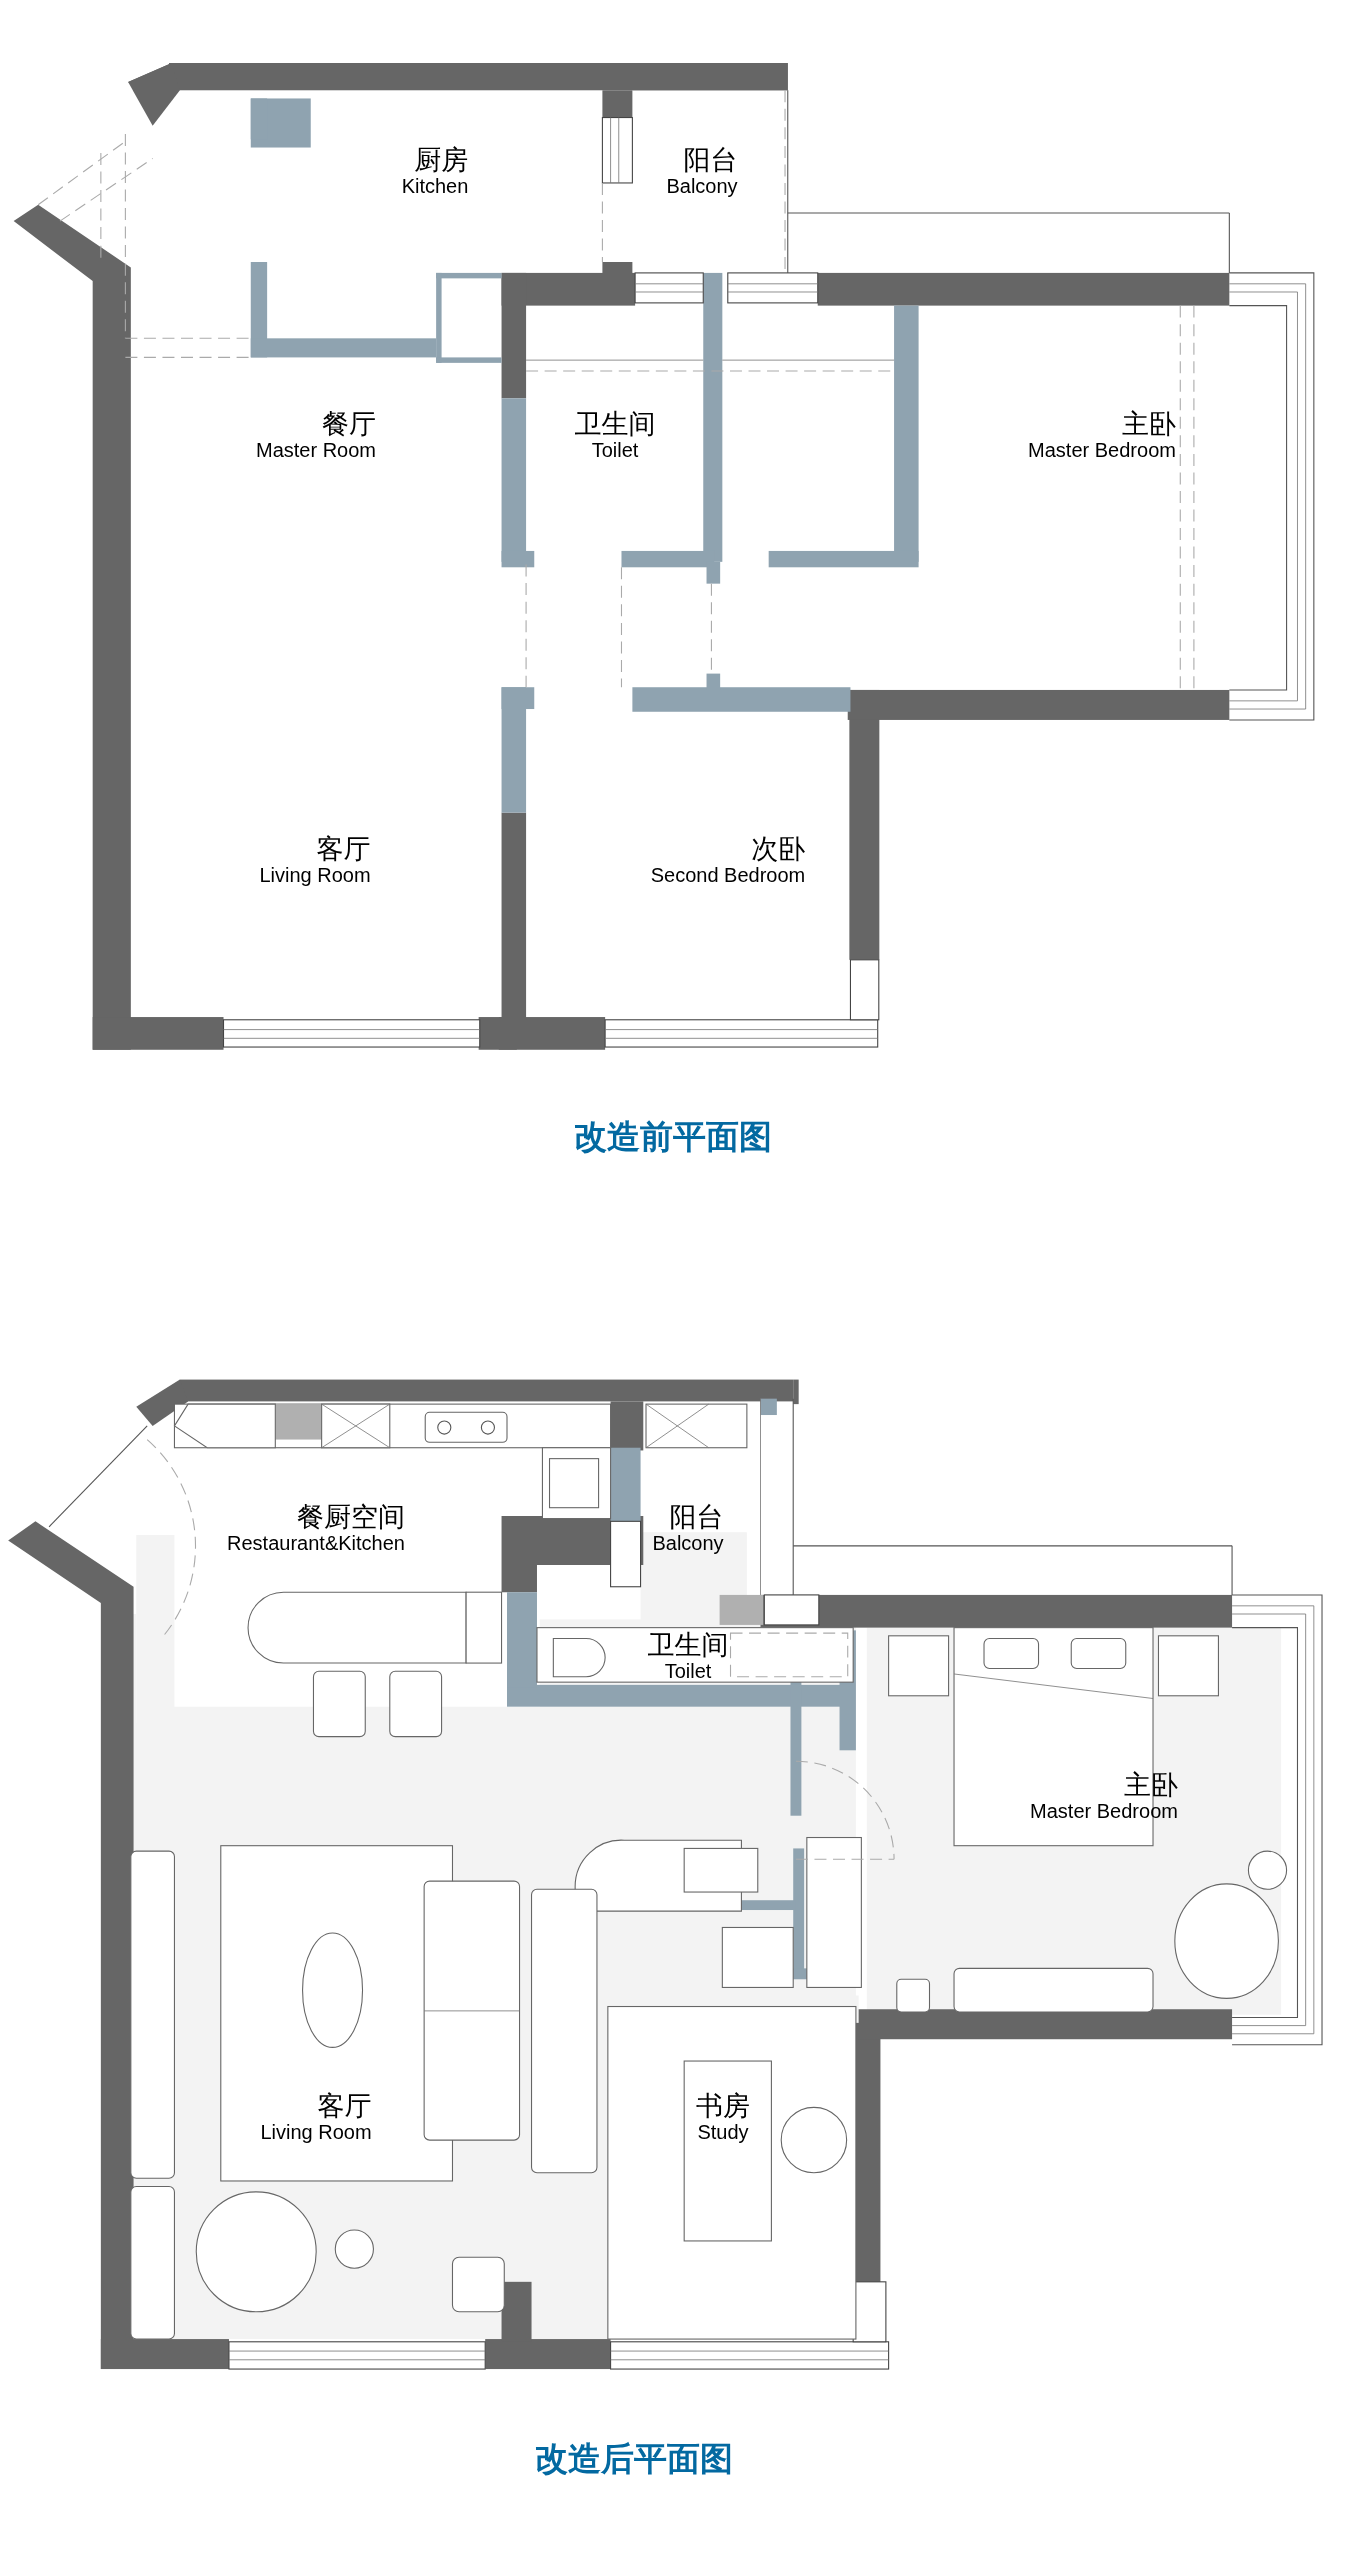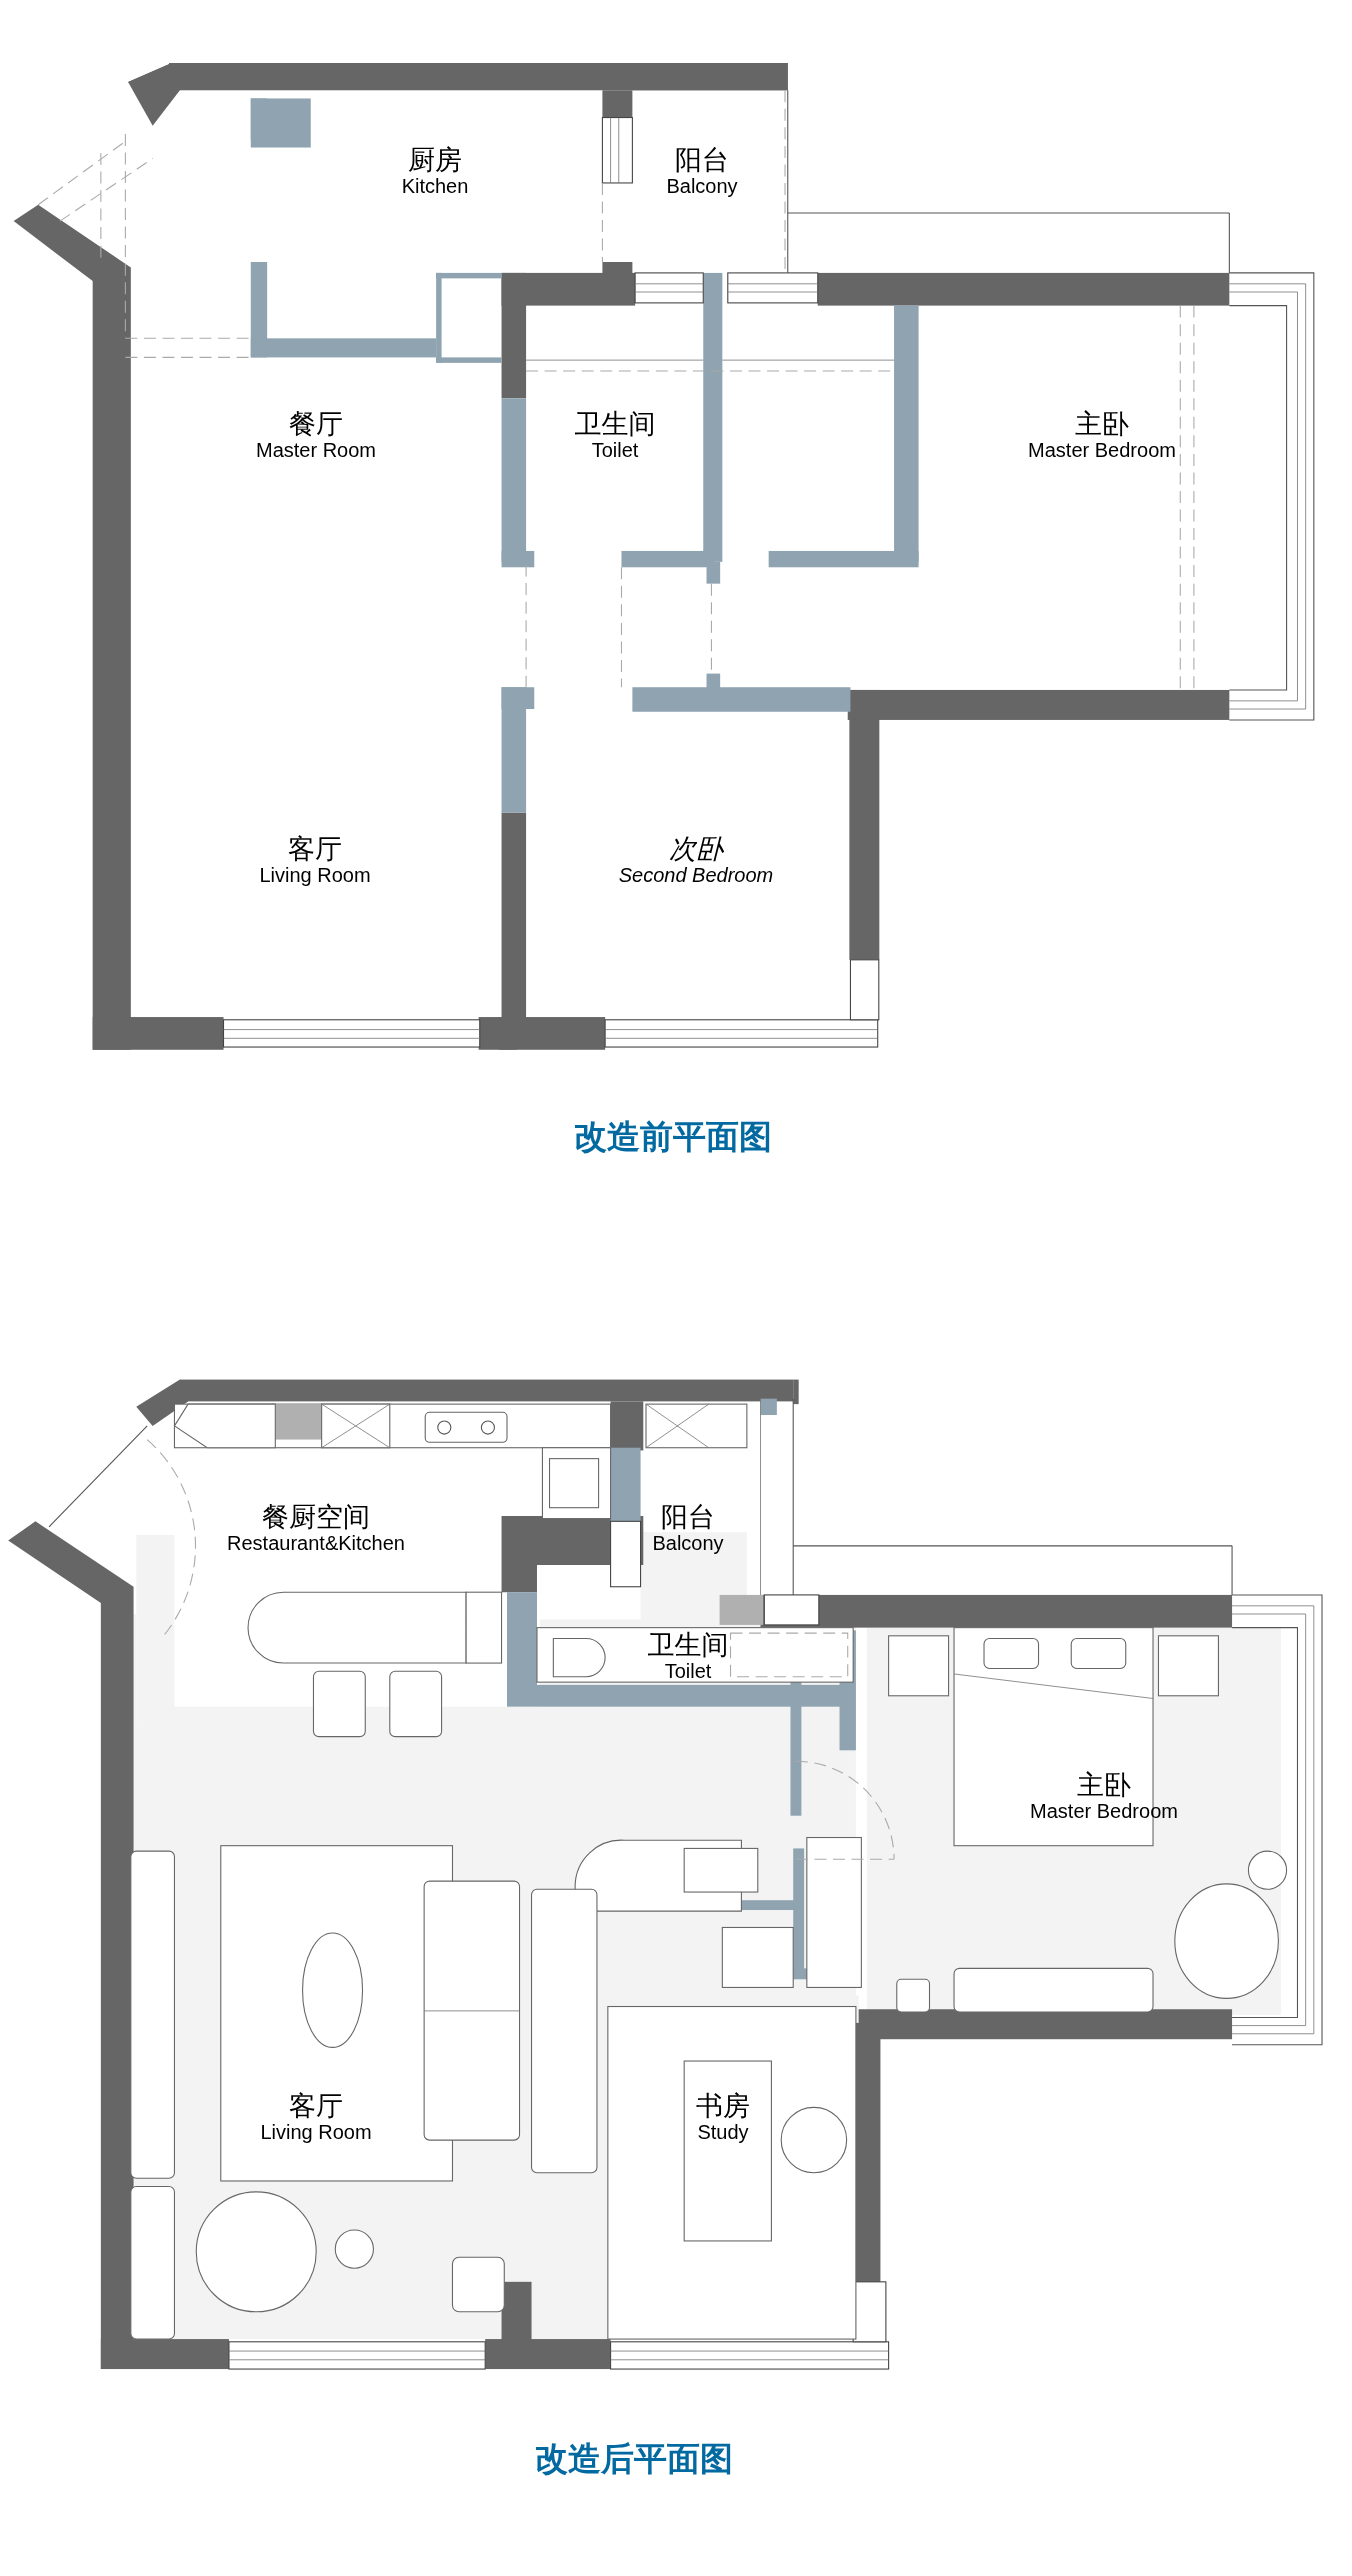--- a/index.html
+++ b/index.html
@@ -8,21 +8,21 @@
   .wall{fill:#666666;}
   .newwall{fill:#8fa3b0;}
   .floor{fill:#f3f3f3;}
   .line{fill:none;stroke:#555;stroke-width:2;}
   .thin{fill:none;stroke:#777;stroke-width:1.5;}
   .dash{fill:none;stroke:#aaa;stroke-width:2;stroke-dasharray:22 12;}
   .win{fill:#fff;stroke:#444;stroke-width:2;}
   .furn{fill:#fff;stroke:#666;stroke-width:2;}
   .grayblk{fill:#b0b0b0;}
   .lbl{position:absolute;text-align:center;transform:translateX(-50%);color:#000;line-height:1.1;white-space:nowrap;}
-  .lbl .zh{display:block;font-size:27px;font-family:"DejaVu Sans",sans-serif;}
+  .lbl .zh{display:block;font-size:27px;font-family:"DejaVu Sans",sans-serif;text-align:right;}
   .lbl .en{display:block;font-size:20px;font-family:"Liberation Sans",sans-serif;}
   .caption{position:absolute;transform:translateX(-50%);font-size:33px;color:#0369a1;font-family:"DejaVu Sans",sans-serif;font-weight:bold;white-space:nowrap;}
 </style>
 </head>
 <body>
 
 <svg width="1352" height="2576" viewBox="0 0 2480 4724" xmlns="http://www.w3.org/2000/svg">
 
   <g>
 
@@ -259,21 +259,21 @@
   <span class="en">Toilet</span>
 </div>
 <div class="lbl" style="left:1102px;top:409px;">
   <span class="zh">主卧</span>
   <span class="en">Master Bedroom</span>
 </div>
 <div class="lbl" style="left:315px;top:834px;">
   <span class="zh">客厅</span>
   <span class="en">Living Room</span>
 </div>
-<div class="lbl" style="left:696px;top:834px;font-style:italic;">
+<div class="lbl" style="left:728px;top:834px;">
   <span class="zh">次卧</span>
   <span class="en">Second Bedroom</span>
 </div>
 <div class="caption" style="left:673px;top:1115px;">改造前平面图</div>
 
 <div class="lbl" style="left:316px;top:1502px;">
   <span class="zh">餐厨空间</span>
   <span class="en">Restaurant&amp;Kitchen</span>
 </div>
 <div class="lbl" style="left:688px;top:1502px;">

